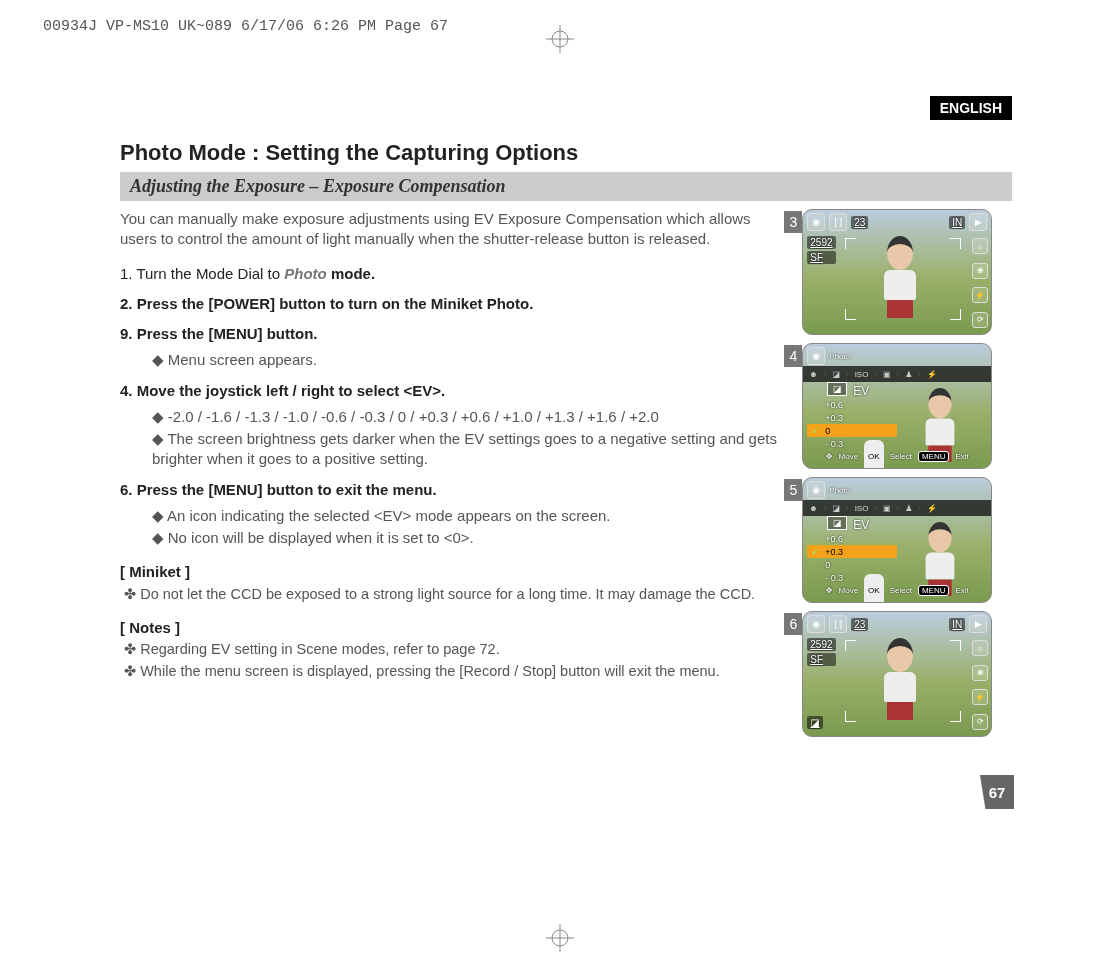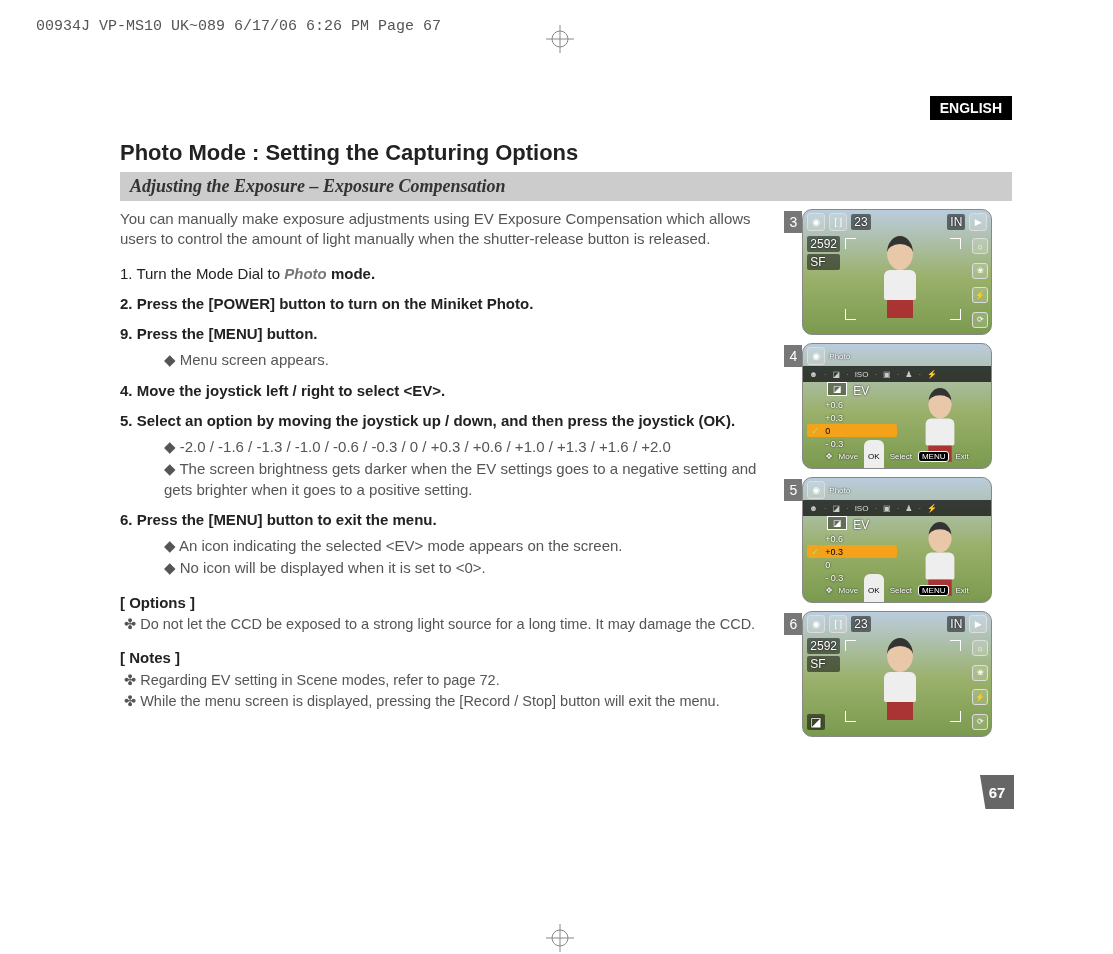--- a/index.html
+++ b/index.html
@@ -9,21 +9,21 @@
     background: #fff;
     color: #333;
     width: 1113px;
     height: 954px;
     position: relative;
     overflow: hidden;
   }
   .print-header {
     position: absolute;
     top: 18px;
-    left: 36px;
+    left: 43px;
     font-size: 15px;
     font-family: "Courier New", monospace;
     color: #555;
   }
   .crop-mark {
     position: absolute;
     width: 20px;
     height: 20px;
   }
   .crop-top { top: 25px; left: 546px; }
@@ -75,21 +75,21 @@
   .sidecol {
     width: 200px;
     position: relative;
   }
   .intro { margin-bottom: 14px; }
   .step { margin: 10px 0 6px 0; color:#222}
   .step b { font-weight: bold; }
   .modeword { color: #777; font-style: italic; font-weight: bold;}
   .bullets { margin: 2px 0 10px 28px; padding: 0; list-style: none; }
   .bullets li::before { content: "◆  "; color:#555;}
-  .bullets li { margin: 2px 16px; color:#555;}
+  .bullets li { margin: 2px 4px; color:#555;}
   .warn-h, .notes-h { font-weight: bold; margin-top: 14px; color:#222;}
   .plus-list { margin: 2px 0 8px 4px; padding: 0; list-style: none; }
   .plus-list li::before { content: "✤  "; color:#555;}
   .plus-list li { margin: 2px 0; color:#555; font-size:14.5px;}
   .pagenum {
     position: absolute;
     right: -14px;
     bottom: -64px;
     width: 34px;
     height: 34px;
@@ -134,22 +134,23 @@
     position:absolute; right:2px; top:24px; bottom:2px; width:18px;
     display:flex; flex-direction:column; justify-content:space-around; align-items:center;
   }
   .ico {
     width:16px;height:16px;border:1px solid #ddd; border-radius:3px;
     background:rgba(255,255,255,0.15); display:flex;align-items:center;justify-content:center;
     font-size:9px;color:#fff;
   }
   .ico.sm{width:14px;height:14px;font-size:8px;}
   .badge {
-    background:rgba(0,0,0,0.5); color:#fff; font-size:12px; padding:1px 3px; border-radius:2px;
+    background:rgba(0,0,0,0.5); color:#fff; font-size:10px; padding:1px 3px; border-radius:2px;
     text-shadow:0 0 2px #000;
+    text-decoration:underline;
   }
   .corner { position:absolute; width:10px;height:10px; border:1px solid #fff; }
   .c-tl{top:28px;left:42px;border-right:none;border-bottom:none;}
   .c-tr{top:28px;right:30px;border-left:none;border-bottom:none;}
   .c-bl{bottom:14px;left:42px;border-right:none;border-top:none;}
   .c-br{bottom:14px;right:30px;border-left:none;border-top:none;}
   .kid {
     position:absolute; left:70px; top:26px; width:54px; height:80px;
   }
   .kid .head{width:26px;height:26px;background:#e8c8a8;border-radius:50%;margin:0 auto;border-top:8px solid #333;}
@@ -216,33 +217,32 @@
 
       <div class="step"><b>2. Press the [POWER] button to turn on the Miniket Photo.</b></div>
 
       <div class="step"><b>9. Press the [MENU] button.</b></div>
       <ul class="bullets">
         <li>Menu screen appears.</li>
       </ul>
 
       <div class="step"><b>4. Move the joystick left / right to select &lt;EV&gt;.</b></div>
 
-      <div class="step"><b>5. Select an option by moving the joystick up / down, and then press the joystick (OK).</b></div>
       <ul class="bullets">
         <li>-2.0 / -1.6 / -1.3 / -1.0 / -0.6 / -0.3 / 0 / +0.3 / +0.6 / +1.0 / +1.3 / +1.6 / +2.0</li>
         <li>The screen brightness gets darker when the EV settings goes to a negative setting and gets brighter when it goes to a positive setting.</li>
       </ul>
 
       <div class="step"><b>6. Press the [MENU] button to exit the menu.</b></div>
       <ul class="bullets">
         <li>An icon indicating the selected &lt;EV&gt; mode appears on the screen.</li>
         <li>No icon will be displayed when it is set to &lt;0&gt;.</li>
       </ul>
 
-      <div class="warn-h">[ Options ]</div>
+      <div class="warn-h">[ Miniket ]</div>
       <ul class="plus-list">
         <li>Do not let the CCD be exposed to a strong light source for a long time. It may damage the CCD.</li>
       </ul>
 
       <div class="notes-h">[ Notes ]</div>
       <ul class="plus-list">
         <li>Regarding EV setting in Scene modes, refer to page 72.</li>
         <li>While the menu screen is displayed, pressing the [Record / Stop] button will exit the menu.</li>
       </ul>
     </div>

